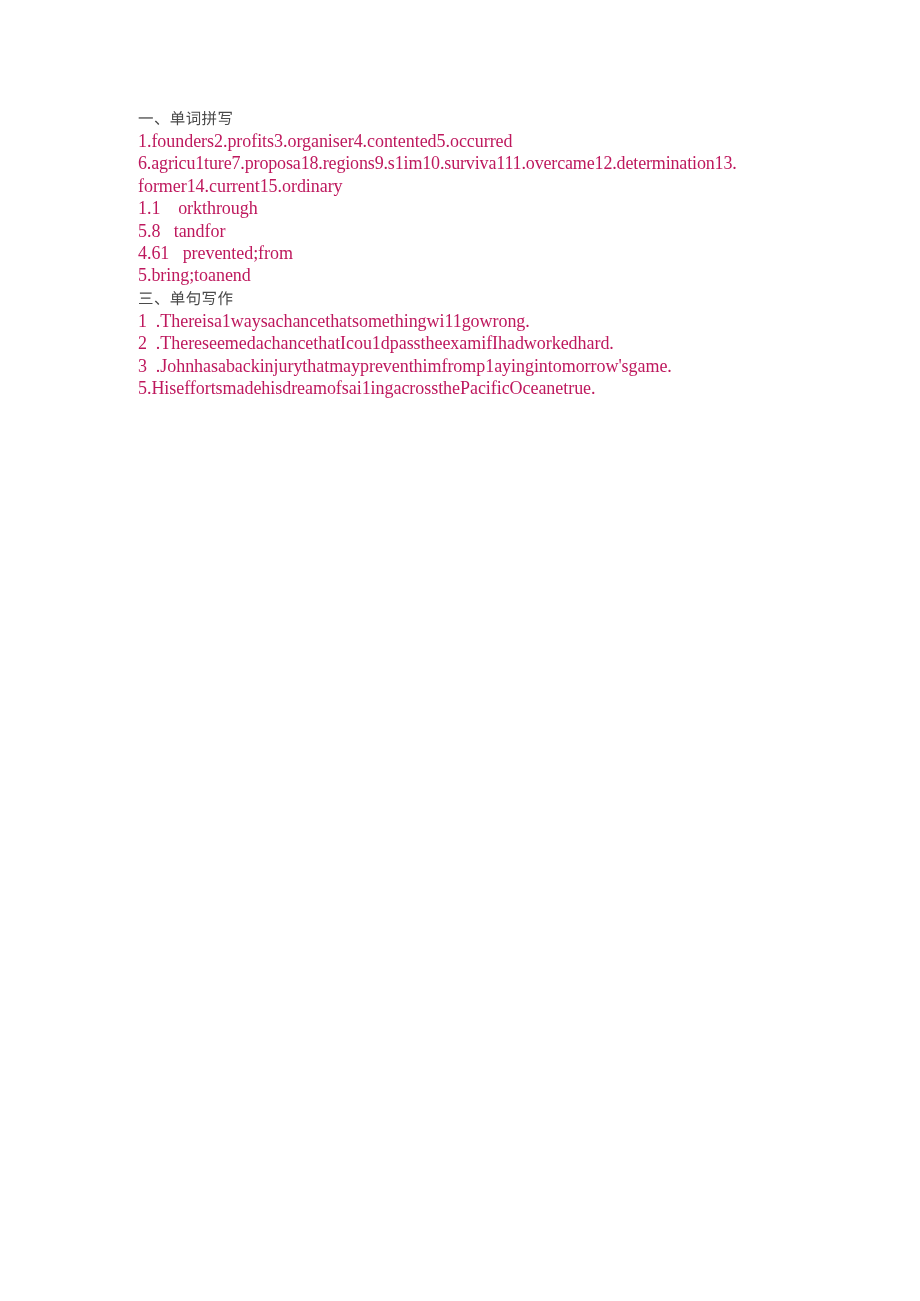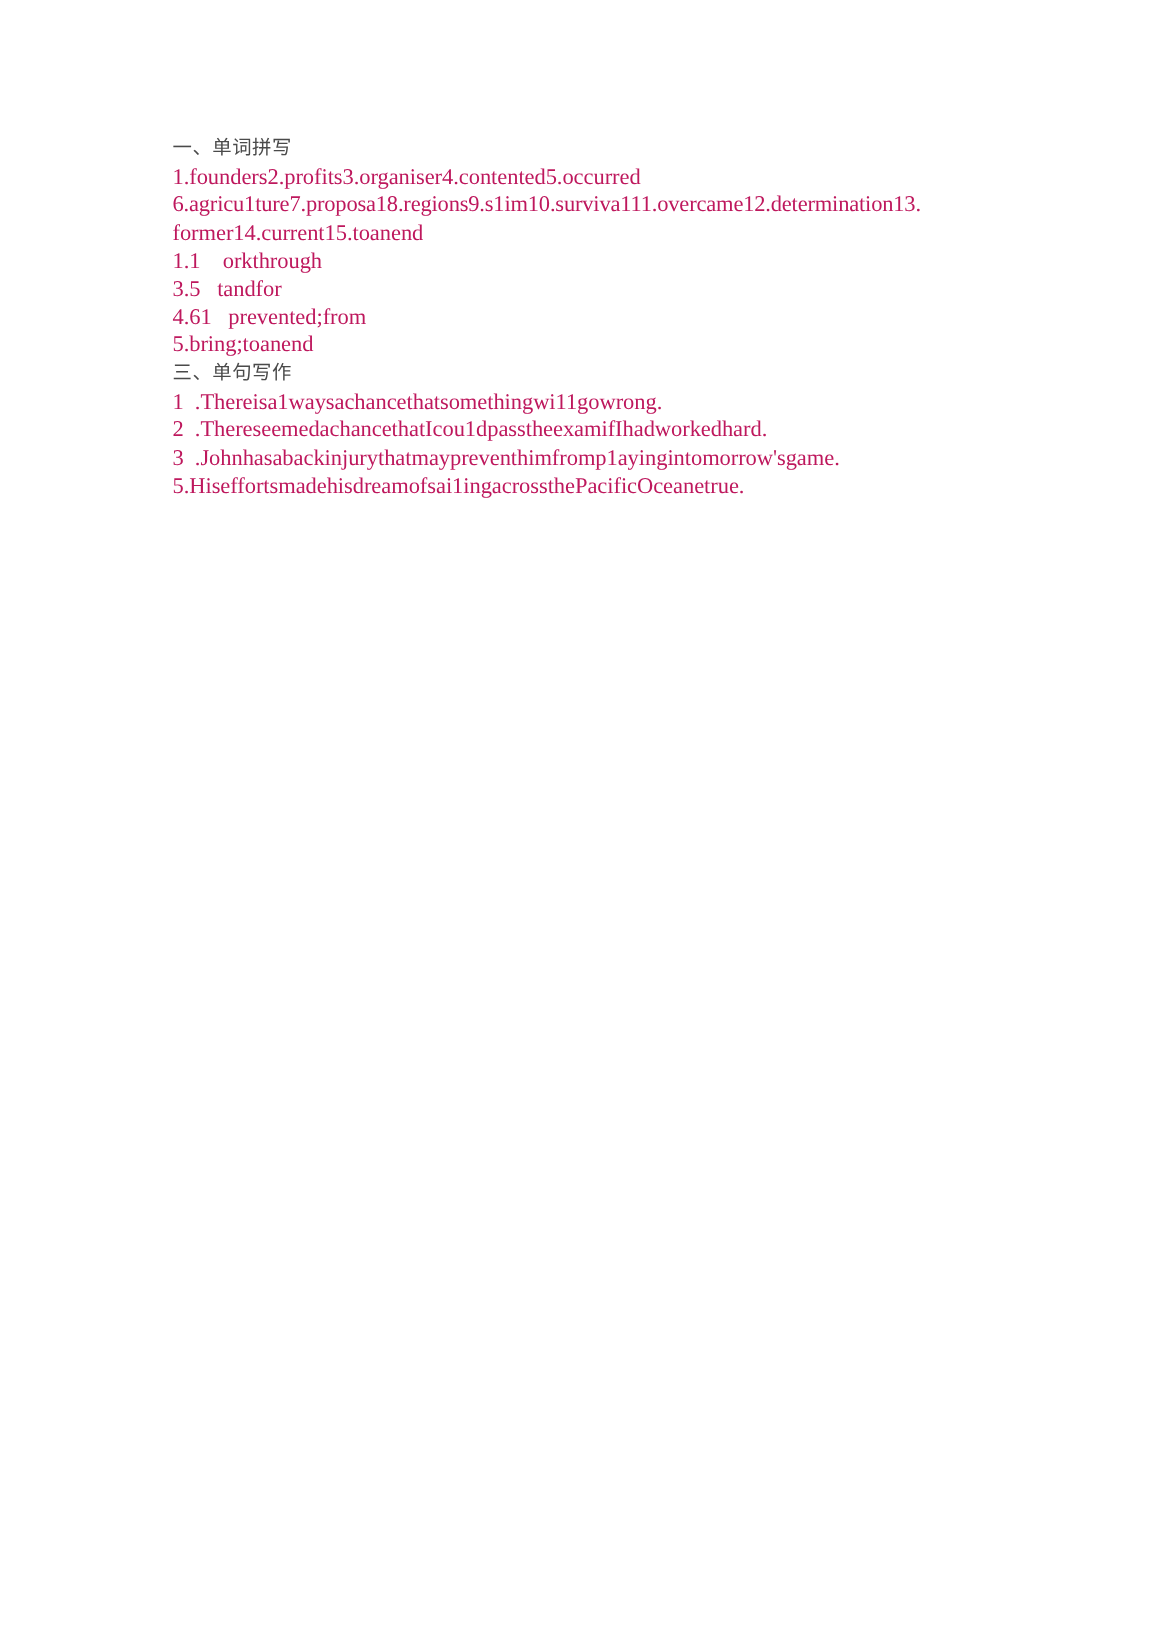--- a/index.html
+++ b/index.html
@@ -76,26 +76,26 @@
 </head>
 <body>
 
 <div class="page">
   <div class="content">
 
     <div class="section-block">
       <div class="section-heading">一、单词拼写</div>
       <div class="answer-line">1.founders2.profits3.organiser4.contented5.occurred</div>
       <div class="answer-line tight">6.agricu1ture7.proposa18.regions9.s1im10.surviva111.overcame12.determination13.</div>
-      <div class="answer-line">former14.current15.toanend</div>
+      <div class="answer-line">former14.current15.ordinary</div>
     </div>
 
     <div class="section-block">
       <div class="answer-line">1.1    orkthrough</div>
-      <div class="answer-line">3.5   tandfor</div>
+      <div class="answer-line">5.8   tandfor</div>
       <div class="answer-line">4.61   prevented;from</div>
       <div class="answer-line">5.bring;toanend</div>
     </div>
 
     <div class="section-block">
       <div class="section-heading">三、单句写作</div>
       <div class="answer-line">1  .Thereisa1waysachancethatsomethingwi11gowrong.</div>
       <div class="answer-line">2  .ThereseemedachancethatIcou1dpasstheexamifIhadworkedhard.</div>
       <div class="answer-line">3  .Johnhasabackinjurythatmaypreventhimfromp1ayingintomorrow'sgame.</div>
       <div class="answer-line">5.Hiseffortsmadehisdreamofsai1ingacrossthePacificOceanetrue.</div>

